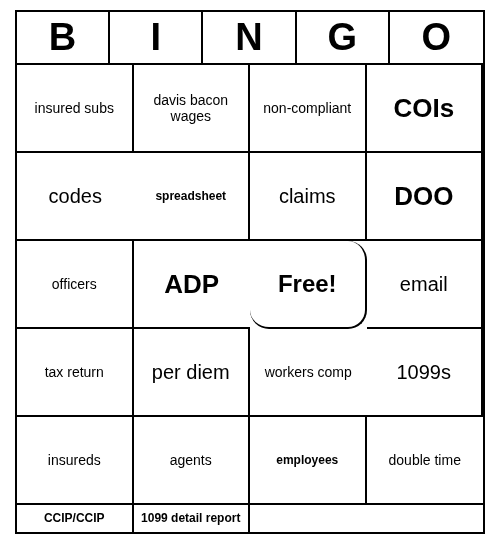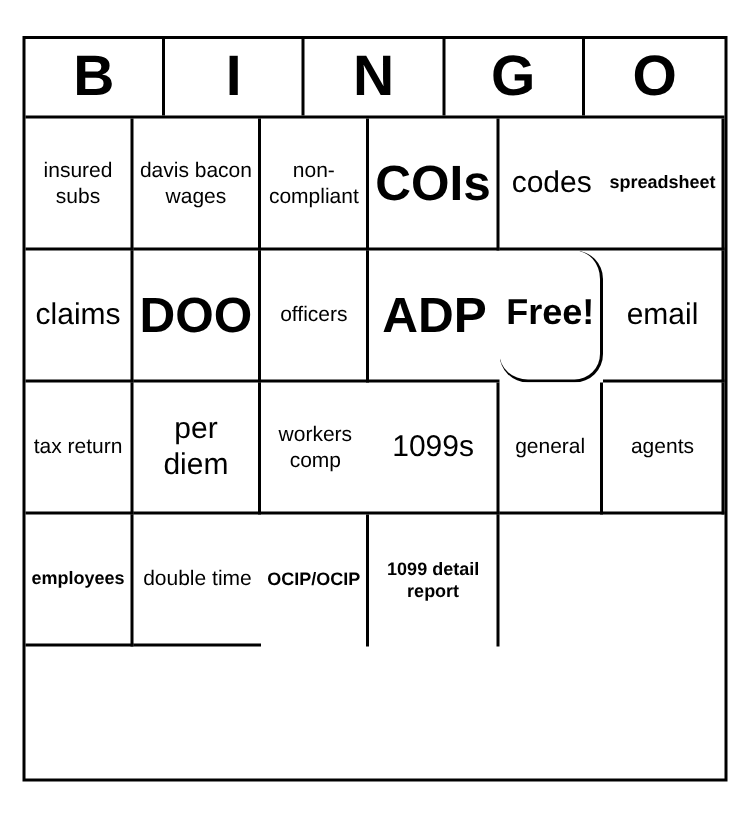--- a/index.html
+++ b/index.html
@@ -37,21 +37,21 @@
       border-right: 2px solid #000;
       font-family: Arial, sans-serif;
     }
 
     .bingo-header-cell:last-child {
       border-right: none;
     }
 
     .bingo-grid {
       display: grid;
-      grid-template-columns: repeat(6, 1fr);
+      grid-template-columns: repeat(4, 1fr);
       grid-template-rows: repeat(5, 88px);
     }
 
     .bingo-cell {
       border-right: 2px solid #000;
       border-bottom: 2px solid #000;
       display: flex;
       align-items: center;
       justify-content: center;
       text-align: center;
@@ -62,21 +62,21 @@
 
     .bingo-cell:nth-child(5n) {
       border-right: none;
     }
 
     .bingo-cell:nth-child(n+21) {
       border-bottom: none;
     }
 
     .bingo-cell.large-text {
-      font-size: 33px;
+      font-size: 26px;
       font-weight: bold;
     }
 
     .bingo-cell.medium-text {
       font-size: 20px;
       font-weight: normal;
     }
 
     .bingo-cell.free {
       font-size: 24px;
@@ -110,20 +110,20 @@
       <div class="bingo-cell medium-text">claims</div>
       <div class="bingo-cell large-text">DOO</div>
       <div class="bingo-cell">officers</div>
       <div class="bingo-cell large-text">ADP</div>
       <div class="bingo-cell free">Free!</div>
       <div class="bingo-cell medium-text">email</div>
       <div class="bingo-cell">tax return</div>
       <div class="bingo-cell medium-text">per diem</div>
       <div class="bingo-cell">workers comp</div>
       <div class="bingo-cell medium-text">1099s</div>
-      <div class="bingo-cell">general</div>
+      <div class="bingo-cell">insureds</div>
       <div class="bingo-cell">agents</div>
       <div class="bingo-cell small-text">employees</div>
       <div class="bingo-cell">double time</div>
-      <div class="bingo-cell small-text">OCIP/OCIP</div>
+      <div class="bingo-cell small-text">CCIP/CCIP</div>
       <div class="bingo-cell small-text">1099 detail report</div>
     </div>
 </div>
 
 </body></html>

